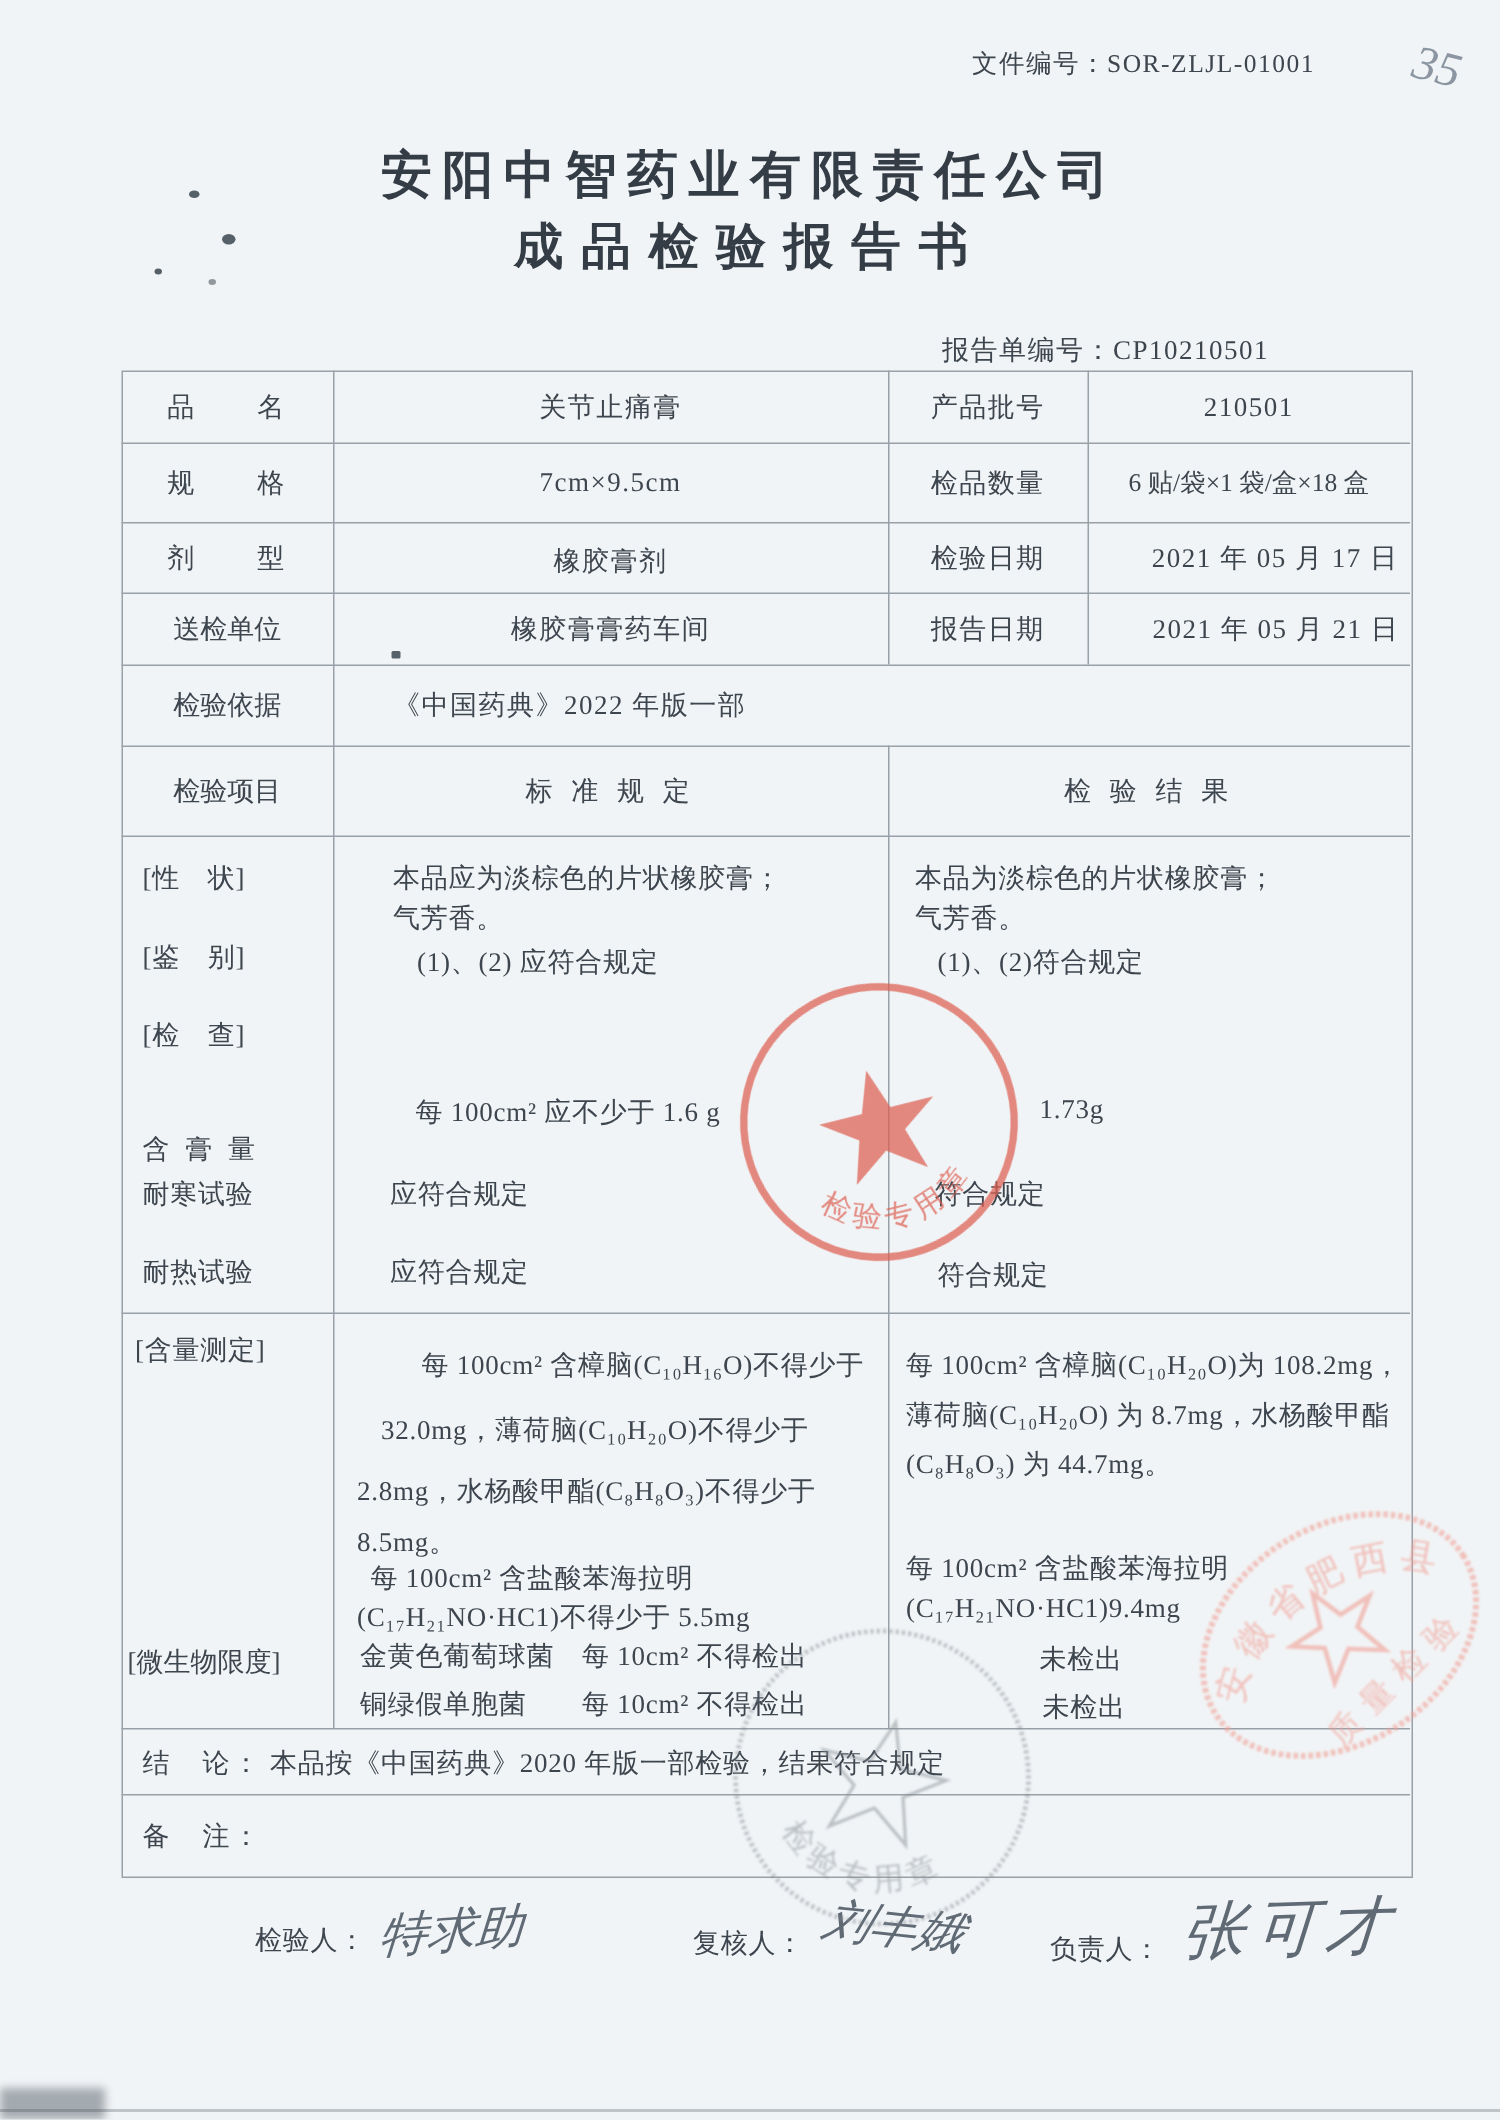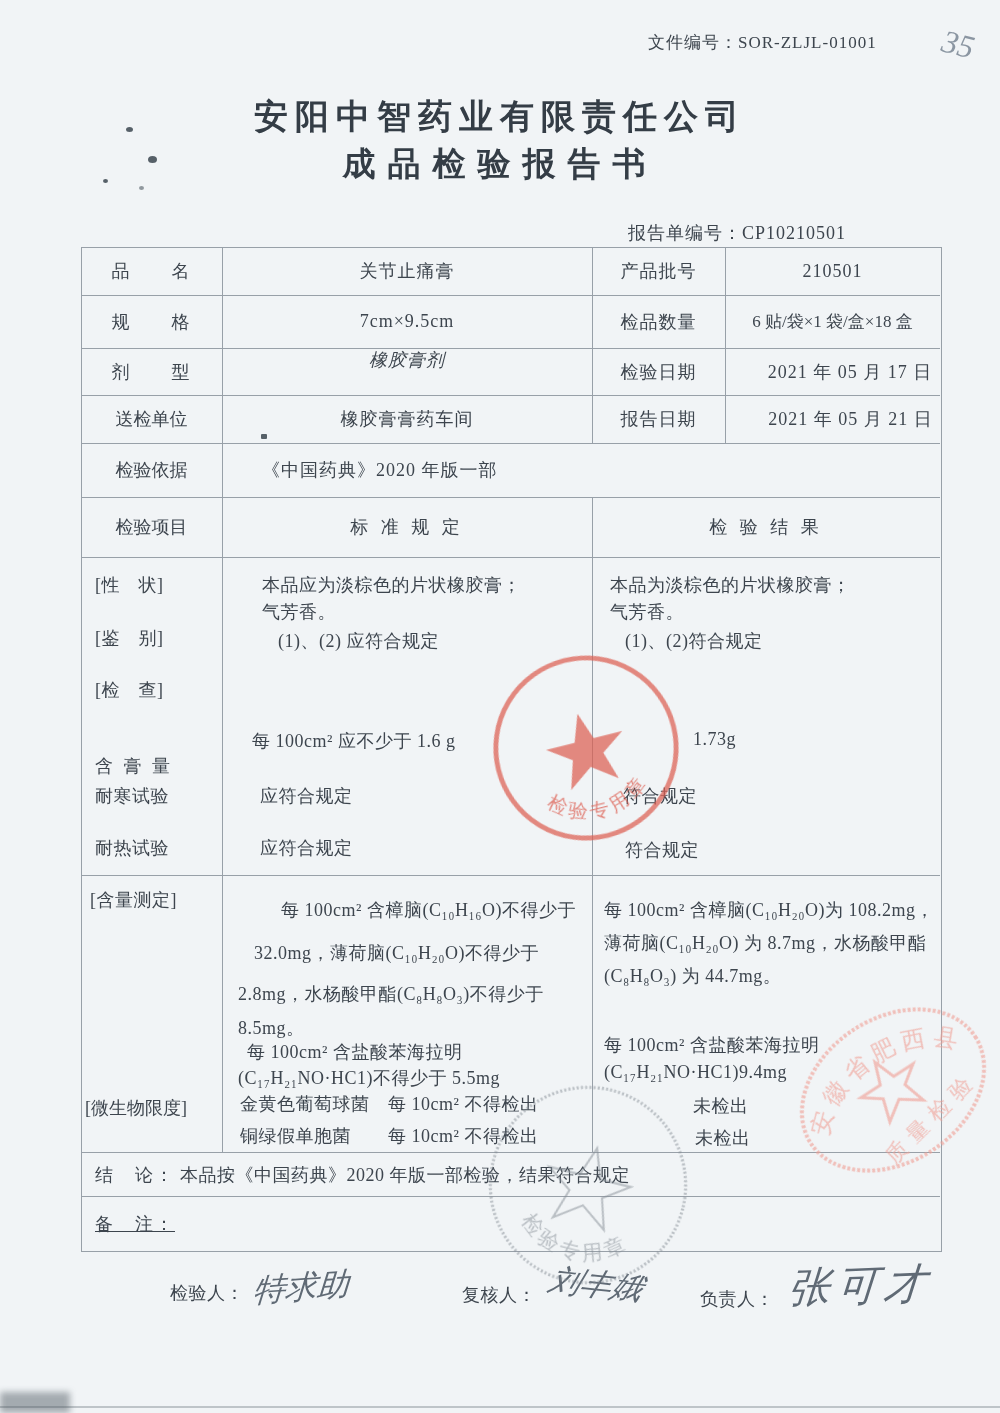--- a/index.html
+++ b/index.html
@@ -70,50 +70,50 @@
 <div class="cell" style="left:222px;top:247px;width:370px;height:48px;">关节止痛膏</div>
 <div class="cell" style="left:592px;top:247px;width:133px;height:48px;">产品批号</div>
 <div class="cell" style="left:725px;top:247px;width:215px;height:48px;">210501</div>
 
 <div class="cell lbl" style="left:81px;top:295px;width:141px;height:53px;">规　　格</div>
 <div class="cell" style="left:222px;top:295px;width:370px;height:53px;">7cm×9.5cm</div>
 <div class="cell" style="left:592px;top:295px;width:133px;height:53px;">检品数量</div>
 <div class="cell" style="left:725px;top:295px;width:215px;height:53px;font-size:17px;letter-spacing:0;">6 贴/袋×1 袋/盒×18 盒</div>
 
 <div class="cell lbl" style="left:81px;top:348px;width:141px;height:47px;">剂　　型</div>
-<div class="cell" style="left:222px;top:336px;width:370px;height:47px;font-style:italic;">橡胶膏剂</div>
+<div class="cell" style="left:222px;top:350px;width:370px;height:47px;">橡胶膏剂</div>
 <div class="cell" style="left:592px;top:348px;width:133px;height:47px;">检验日期</div>
 <div class="cell" style="left:762px;top:348px;width:176px;height:47px;">2021 年 05 月 17 日</div>
 
 <div class="cell lbl" style="left:81px;top:395px;width:141px;height:48px;letter-spacing:0;">送检单位</div>
 <div class="cell" style="left:222px;top:395px;width:370px;height:48px;">橡胶膏膏药车间</div>
 <div class="cell" style="left:592px;top:395px;width:133px;height:48px;">报告日期</div>
 <div class="cell" style="left:725px;top:395px;width:251px;height:48px;">2021 年 05 月 21 日</div>
 
 <div class="cell lbl" style="left:81px;top:443px;width:141px;height:54px;letter-spacing:0;">检验依据</div>
-<div class="cell left" style="left:262px;top:443px;width:600px;height:54px;">《中国药典》2020 年版一部</div>
+<div class="cell left" style="left:262px;top:443px;width:600px;height:54px;">《中国药典》2022 年版一部</div>
 
 <div class="cell lbl" style="left:81px;top:497px;width:141px;height:60px;letter-spacing:0;">检验项目</div>
 <div class="cell" style="left:222px;top:497px;width:370px;height:60px;letter-spacing:4px;">标 准 规 定</div>
 <div class="cell" style="left:592px;top:497px;width:348px;height:60px;letter-spacing:4px;">检 验 结 果</div>
 
 <div class="abs txt" style="left:95px;top:573px;">[性　状]</div>
 <div class="abs txt" style="left:262px;top:573px;">本品应为淡棕色的片状橡胶膏；</div>
 <div class="abs txt" style="left:262px;top:600px;">气芳香。</div>
 <div class="abs txt" style="left:610px;top:573px;">本品为淡棕色的片状橡胶膏；</div>
 <div class="abs txt" style="left:610px;top:600px;">气芳香。</div>
 
 <div class="abs txt" style="left:95px;top:626px;">[鉴　别]</div>
 <div class="abs txt" style="left:278px;top:629px;">(1)、(2) 应符合规定</div>
 <div class="abs txt" style="left:625px;top:629px;">(1)、(2)符合规定</div>
 
 <div class="abs txt" style="left:95px;top:678px;">[检　查]</div>
 
 <div class="abs txt" style="left:95px;top:754px;letter-spacing:3px;">含 膏 量</div>
-<div class="abs txt" style="left:252px;top:729px;">每 100cm² 应不少于 1.6 g</div>
+<div class="abs txt" style="left:277px;top:729px;">每 100cm² 应不少于 1.6 g</div>
 <div class="abs txt" style="left:693px;top:729px;">1.73g</div>
 
 <div class="abs txt" style="left:95px;top:784px;">耐寒试验</div>
 <div class="abs txt" style="left:260px;top:784px;">应符合规定</div>
 <div class="abs txt" style="left:623px;top:784px;">符合规定</div>
 
 <div class="abs txt" style="left:95px;top:836px;">耐热试验</div>
 <div class="abs txt" style="left:260px;top:836px;">应符合规定</div>
 <div class="abs txt" style="left:625px;top:838px;">符合规定</div>
 
@@ -132,21 +132,21 @@
 <div class="abs txt" style="left:604px;top:1062px;">(C₁₇H₂₁NO·HC1)9.4mg</div>
 
 <div class="abs txt" style="left:85px;top:1096px;letter-spacing:0;">[微生物限度]</div>
 <div class="abs txt" style="left:240px;top:1092px;">金黄色葡萄球菌　每 10cm² 不得检出</div>
 <div class="abs txt" style="left:240px;top:1124px;">铜绿假单胞菌　　每 10cm² 不得检出</div>
 <div class="abs txt" style="left:693px;top:1094px;">未检出</div>
 <div class="abs txt" style="left:695px;top:1126px;">未检出</div>
 
 <div class="abs txt" style="left:95px;top:1163px;letter-spacing:2px;">结　论：</div>
 <div class="abs txt" style="left:180px;top:1163px;">本品按《中国药典》2020 年版一部检验，结果符合规定</div>
-<div class="abs txt" style="left:95px;top:1212px;letter-spacing:2px;text-decoration:underline;">备　注：</div>
+<div class="abs txt" style="left:95px;top:1212px;letter-spacing:2px;">备　注：</div>
 
 <div class="abs txt" style="left:170px;top:1281px;">检验人：</div>
 <div class="abs hw" style="left:253px;top:1266px;font-size:32px;transform:rotate(-4deg) skewX(-8deg);">特求助</div>
 <div class="abs txt" style="left:462px;top:1283px;">复核人：</div>
 <div class="abs hw" style="left:550px;top:1264px;font-size:31px;transform:rotate(6deg) skewX(-12deg);">刘丰娥</div>
 <div class="abs txt" style="left:700px;top:1287px;">负责人：</div>
 <div class="abs hw" style="left:788px;top:1258px;font-size:42px;transform:rotate(-2deg) skewX(-6deg);letter-spacing:6px;">张可才</div>
 
 <div class="stamp" style="left:488px;top:650px;width:196px;height:196px;transform:rotate(-14deg);opacity:.72;">
   <svg width="196" height="196" viewBox="0 0 200 200">

